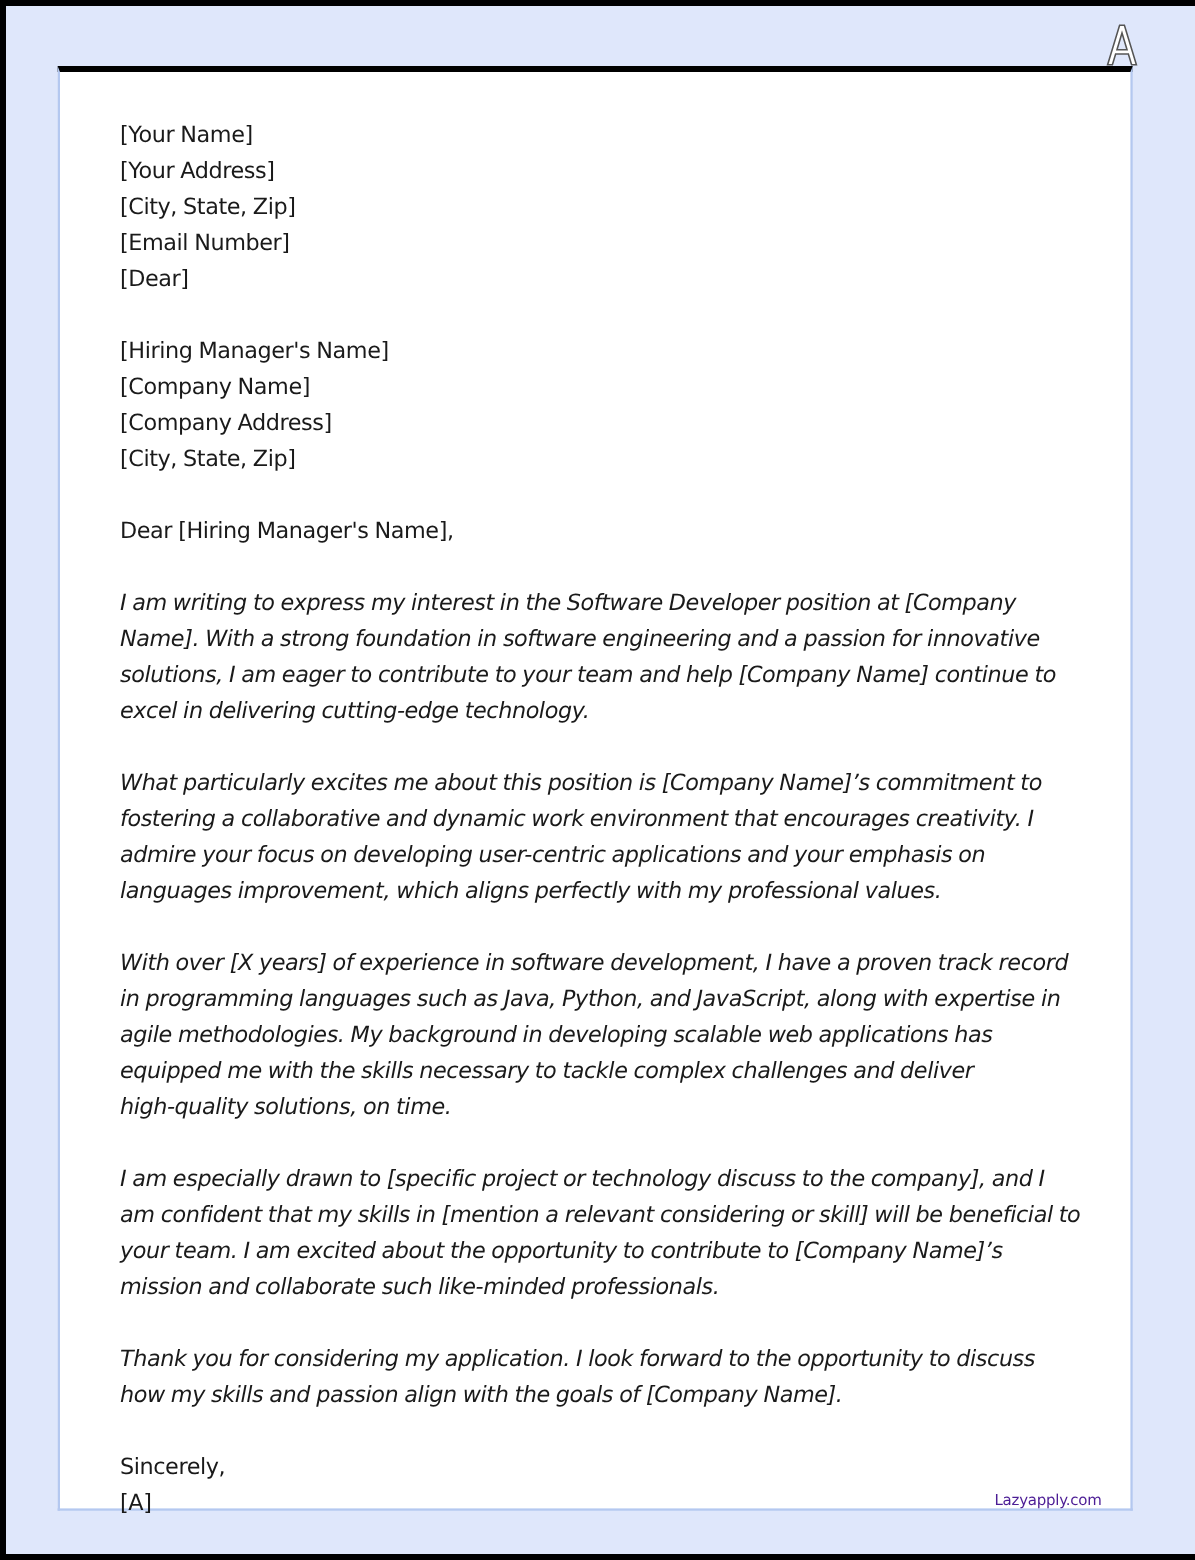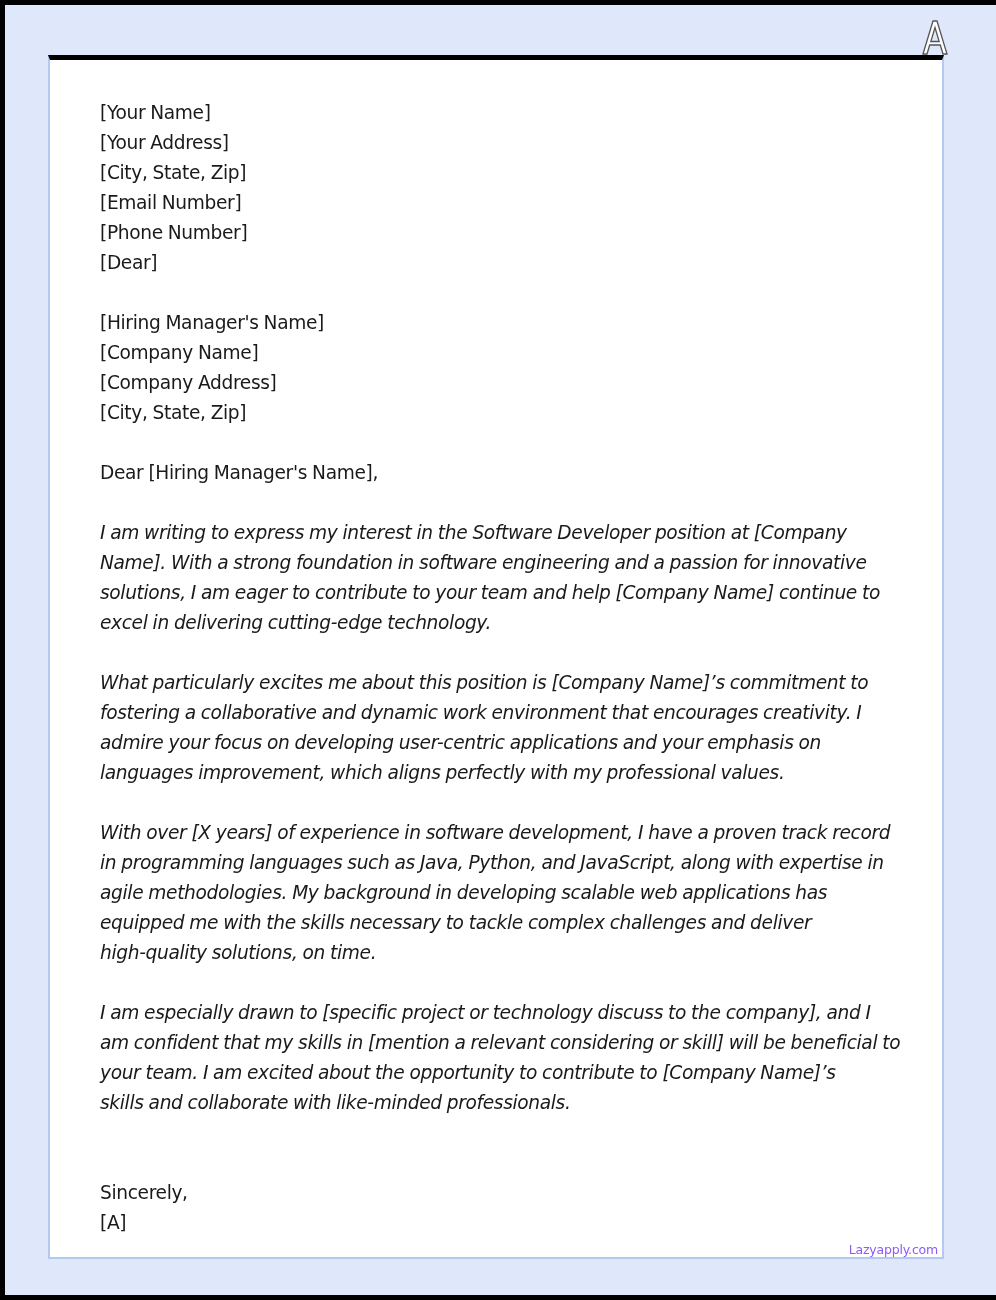--- a/index.html
+++ b/index.html
@@ -63,24 +63,24 @@
     .letter .gap {
       display: block;
       height: 30px;
     }
     .para-block {
       display: block;
       font-style: italic;
     }
     .watermark {
       position: absolute;
-      right: 4px;
+      right: 24px;
       bottom: 0px;
       font-size: 12.5px;
-      color: #8b5cf6;
+      color: #4c1d95;
       letter-spacing: -0.2px;
       margin-top: 46px;
     }
   </style>
 </head>
 <body>
 
 <div class="canvas">
 
   <svg class="logo" viewBox="0 0 30 38" width="30" height="38">
@@ -88,21 +88,20 @@
   </svg>
 
   <div class="page">
     <div class="letter">
 
       <div>
         <span class="line">[Your Name]</span>
         <span class="line">[Your Address]</span>
         <span class="line">[City, State, Zip]</span>
         <span class="line">[Email Number]</span>
-        <span class="line">[Phone Number]</span>
         <span class="line">[Dear]</span>
       </div>
 
       <span class="gap"></span>
 
       <div>
         <span class="line">[Hiring Manager's Name]</span>
         <span class="line">[Company Name]</span>
         <span class="line">[Company Address]</span>
         <span class="line">[City, State, Zip]</span>
@@ -139,25 +138,29 @@
         <span class="line">equipped me with the skills necessary to tackle complex challenges and deliver</span>
         <span class="line">high-quality solutions, on time.</span>
       </div>
 
       <span class="gap"></span>
 
       <div class="para-block">
         <span class="line">I am especially drawn to [specific project or technology discuss to the company], and I</span>
         <span class="line">am confident that my skills in [mention a relevant considering or skill] will be beneficial to</span>
         <span class="line">your team. I am excited about the opportunity to contribute to [Company Name]’s</span>
-        <span class="line">skills and collaborate with like-minded professionals.</span>
+        <span class="line">mission and collaborate such like-minded professionals.</span>
       </div>
 
       <span class="gap"></span>
 
+      <div class="para-block">
+        <span class="line">Thank you for considering my application. I look forward to the opportunity to discuss</span>
+        <span class="line">how my skills and passion align with the goals of [Company Name].</span>
+      </div>
 
       <span class="gap"></span>
 
       <span class="line">Sincerely,</span>
       <span class="line">[A]</span>
     </div>
 
     <div class="watermark">Lazyapply.com</div>
   </div>
 </div>

